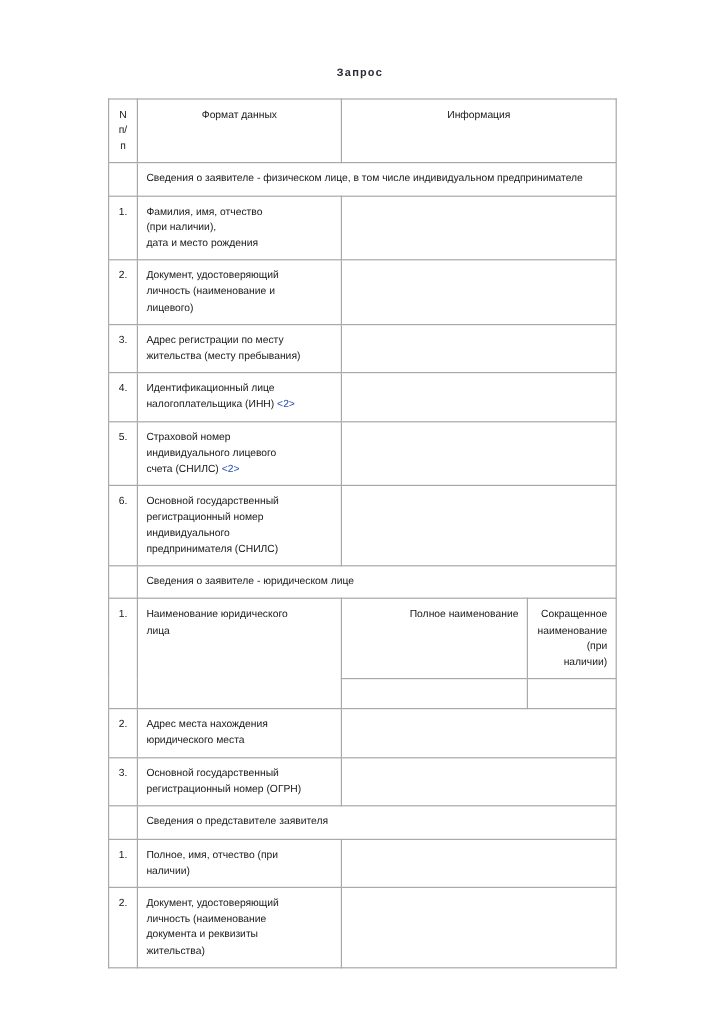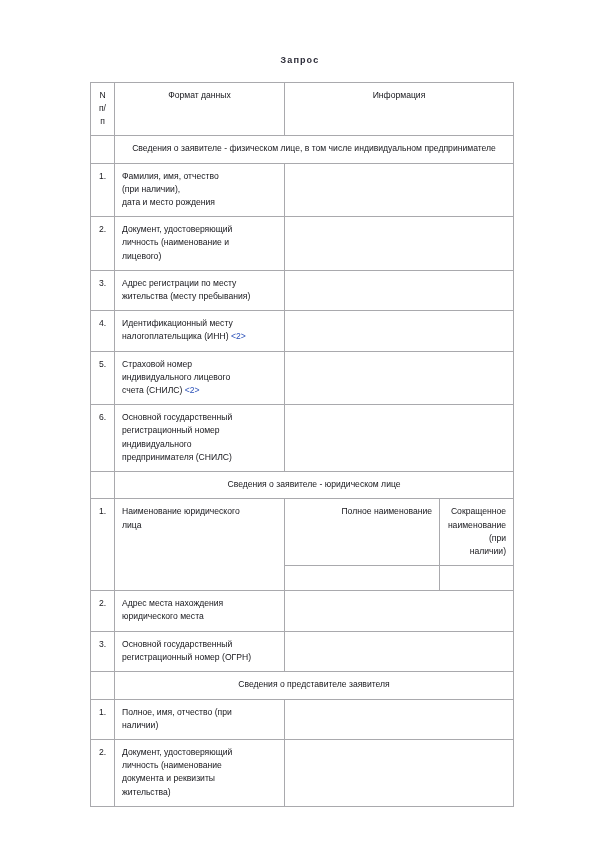--- a/index.html
+++ b/index.html
@@ -83,21 +83,20 @@
     padding-left: 2px;
     padding-right: 2px;
   }
   .cell-head {
     text-align: center;
     vertical-align: middle;
     padding-top: 8px;
     padding-bottom: 8px;
   }
   .cell-section {
-    text-align: center;
     vertical-align: middle;
     padding: 7px 22px 8px 22px;
     line-height: 13.4px;
   }
   .cell-subhead {
     text-align: right;
     vertical-align: top;
     padding-top: 7px;
   }
   .cell-blank {
@@ -174,21 +173,21 @@
           <td>
             <div>Адрес регистрации по месту</div>
             <div>жительства (месту пребывания)</div>
           </td>
           <td class="cell-blank" colspan="2"></td>
         </tr>
 
         <tr>
           <td class="cell-num">4.</td>
           <td>
-            <div>Идентификационный месту</div>
+            <div>Идентификационный лице</div>
             <div><span>налогоплательщика (ИНН) </span><span class="fn-link">&lt;2&gt;</span></div>
           </td>
           <td class="cell-blank" colspan="2"></td>
         </tr>
 
         <tr>
           <td class="cell-num">5.</td>
           <td>
             <div>Страховой номер</div>
             <div>индивидуального лицевого</div>

